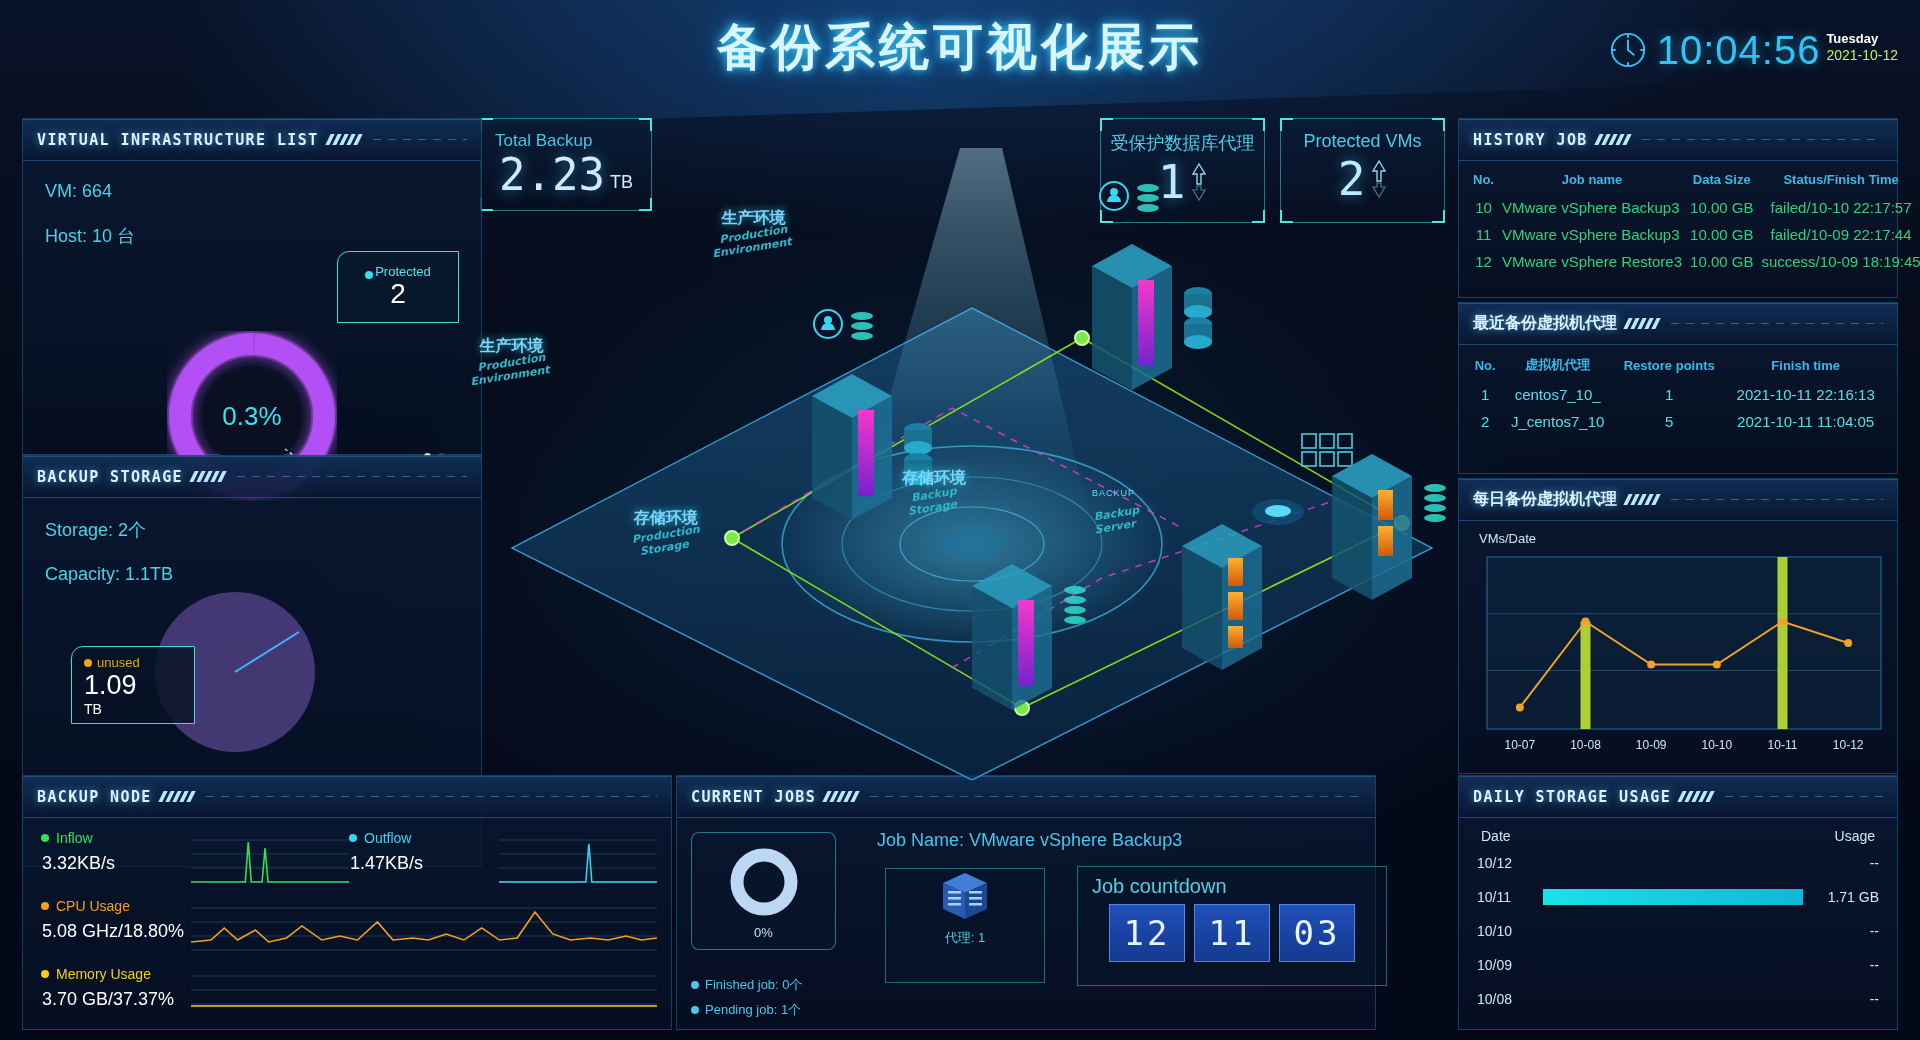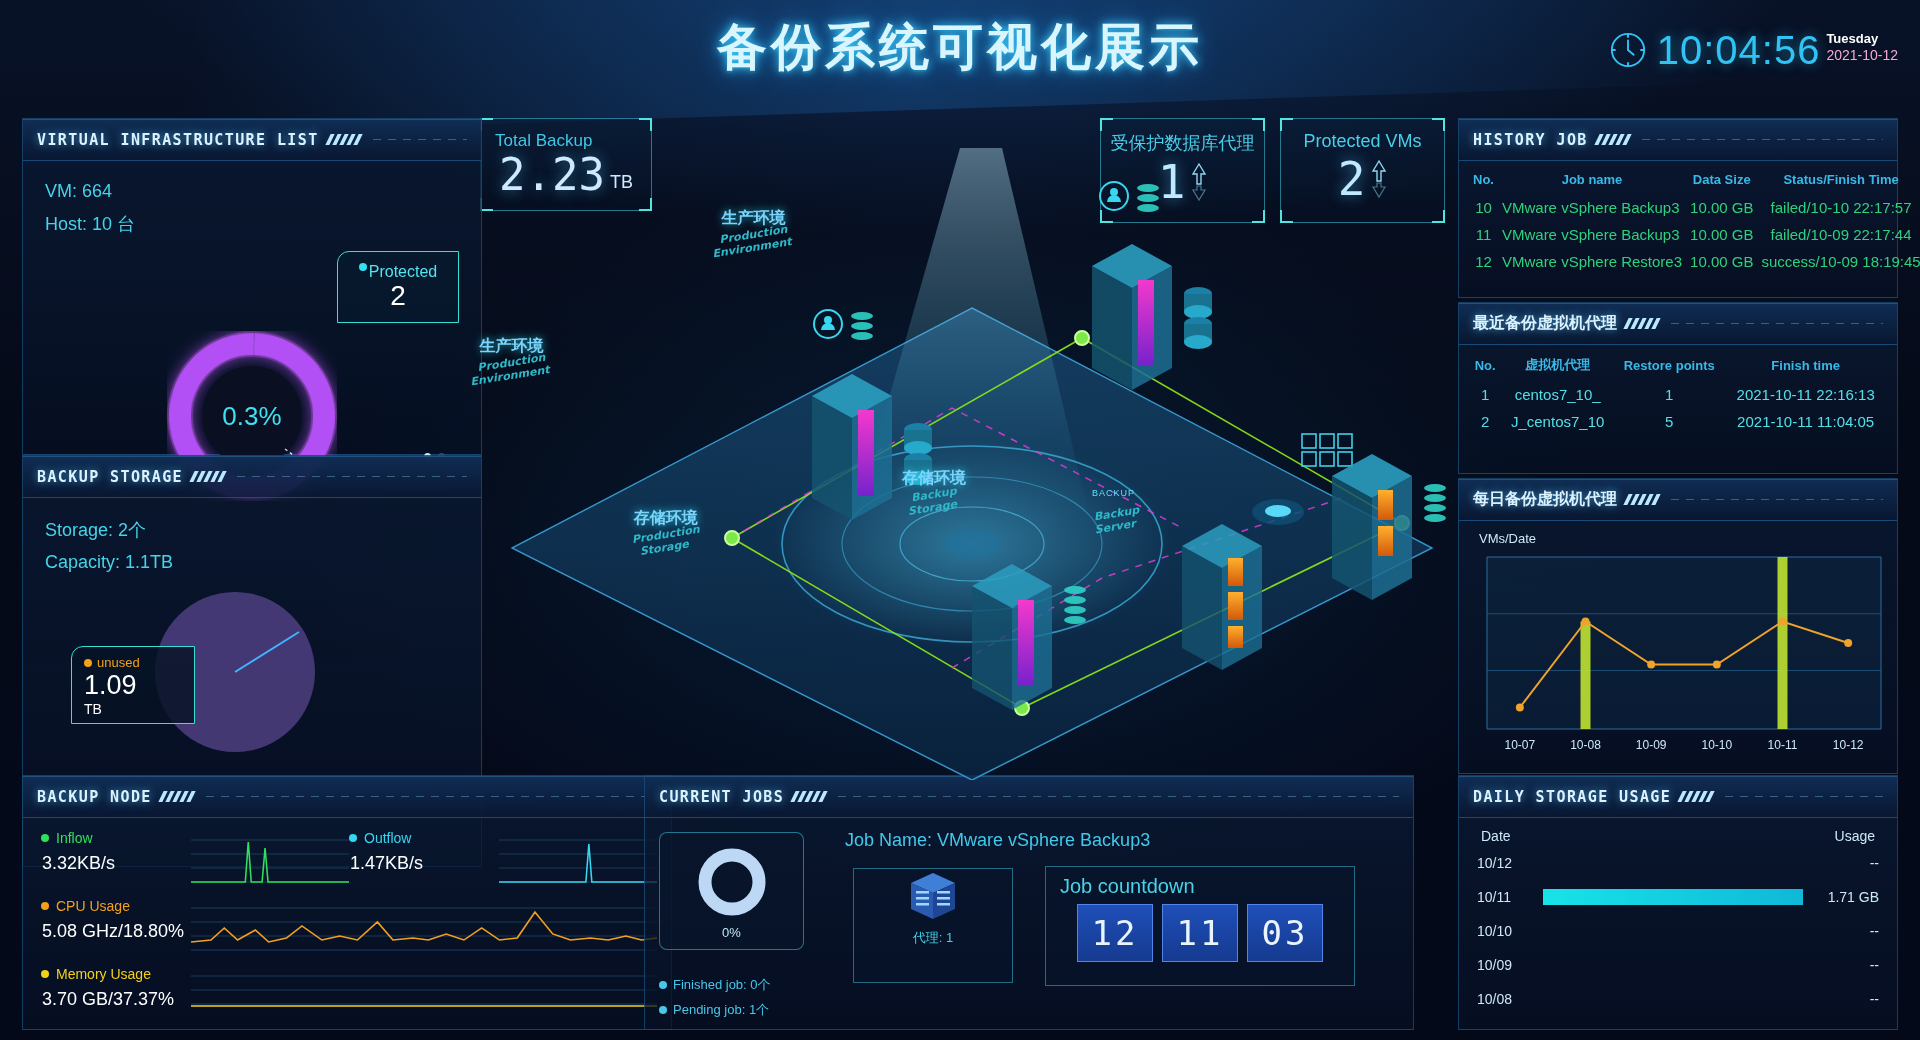--- a/index.html
+++ b/index.html
@@ -31,21 +31,21 @@
     color:#d9f6ff;
     text-shadow:0 0 10px #3fd3ff, 0 0 26px #1b86d8, 0 2px 0 #0a4a7a;
     white-space:nowrap;
   }
   .clock-wrap { position:absolute; right:22px; top:30px; display:flex; align-items:center; gap:10px; }
   .clock-icon { width:38px; height:38px; }
   .clock-time { font-size:40px; color:#2fc4f5; letter-spacing:1px; line-height:1; font-weight:300;
                 text-shadow:0 0 12px rgba(47,196,245,.55); }
   .clock-date { display:flex; flex-direction:column; margin-left:-4px; margin-top:-4px;}
   .clock-day { font-size:13px; color:#ffffff; font-weight:bold; line-height:1.1;}
-  .clock-ymd { font-size:14px; color:#f9a8d4; line-height:1.2;}
+  .clock-ymd { font-size:14px; color:#bef264; line-height:1.2;}
 
   
   .panel { position:absolute; border:1px solid rgba(36,120,180,.45);
            background:linear-gradient(180deg, rgba(10,26,52,.78), rgba(6,16,36,.72)); }
   .panel-head {
     height:42px; display:flex; align-items:center; padding:0 14px;
     background:linear-gradient(180deg, rgba(16,46,86,.95), rgba(9,24,52,.6));
     border-bottom:1px solid rgba(40,130,195,.35);
     box-shadow:inset 0 1px 0 rgba(90,190,255,.25);
   }
@@ -59,28 +59,28 @@
   .slashes i { display:inline-block; width:4px; height:11px; background:#b9e9ff; margin-right:3px;
                transform:skewX(-26deg); }
   .dashline { flex:1; height:1px; margin-left:10px;
               background:repeating-linear-gradient(90deg,#4b7ba4 0 8px,transparent 8px 15px); opacity:.7; }
   .panel-body { position:relative; width:100%; height:calc(100% - 42px); }
 
   
   #p-vinfra { left:22px; top:118px; width:460px; height:337px; }
   .kv { font-size:18px; color:#45d4e8; margin-left:22px; }
   .kv.k1 { margin-top:20px; }
-  .kv.k2 { margin-top:10px; }
+  .kv.k2 { margin-top:22px; }
   .protected-card {
     position:absolute; right:22px; top:70px; width:122px; height:72px;
     border:1px solid #35e0d6; border-radius:12px 0 0 0;
     background:rgba(8,30,48,.45);
     display:flex; flex-direction:column; align-items:center; justify-content:center;
   }
-  .pc-label { font-size:16px; color:#54e3ef; display:flex; align-items:flex-start; gap:2px; }
+  .pc-label { font-size:13px; color:#54e3ef; display:flex; align-items:flex-end; gap:2px; }
   .dot { width:8px; height:8px; border-radius:50%; display:inline-block; }
   .pc-num { font-size:28px; color:#fff; line-height:1.1; }
   .donut-wrap { position:absolute; left:50%; top:150px; transform:translateX(-50%); width:170px; height:170px;}
   .dots-nav { position:absolute; right:36px; bottom:14px; display:flex; gap:7px; }
   .dots-nav span { width:7px; height:7px; border-radius:50%; background:#2b4f74; display:block;}
   .dots-nav span.on { background:#cfe9ff; }
 
   
   #p-bstorage { left:22px; top:455px; width:460px; height:412px; }
   .pie-wrap { position:absolute; left:128px; top:70px; width:168px; height:168px; }
@@ -128,21 +128,21 @@
   #p-recent  { left:1458px; top:302px; width:440px; height:172px; }
   #p-daily   { left:1458px; top:478px; width:440px; height:296px; }
   #p-usage   { left:1458px; top:775px; width:440px; height:255px; }
   table.tbl { width:100%; border-collapse:collapse; }
   table.tbl th { font-size:13px; color:#39b9e8; font-weight:bold; padding:9px 4px 7px; white-space:nowrap; }
   table.tbl td { font-size:15px; padding:5px 4px; text-align:center; white-space:nowrap; }
   .td-green { color:#2fd17d; }
   .td-cyan  { color:#52e0e8; }
 
   
-  #p-jobs { left:644px; top:775px; width:770px; height:255px; }
+  #p-jobs { left:676px; top:775px; width:700px; height:255px; }
   .ring-card { position:absolute; left:14px; top:14px; width:145px; height:118px;
                border:1px solid rgba(60,180,210,.6); border-radius:8px;
                background:rgba(7,22,44,.5); display:flex; flex-direction:column; align-items:center; justify-content:center;}
   .ring-pct { font-size:13px; color:#bfe4f5; margin-top:4px; }
   .job-name { position:absolute; left:200px; top:12px; font-size:18px; color:#41c9ec; }
   .agent-card { position:absolute; left:208px; top:50px; width:160px; height:115px;
                 border:1px solid rgba(60,180,210,.55); background:rgba(7,22,44,.45);
                 display:flex; flex-direction:column; align-items:center; gap:4px;}
   .agent-label { font-size:13px; color:#47cfe6; }
   .cd-card { position:absolute; left:400px; top:48px; width:310px; height:120px;

